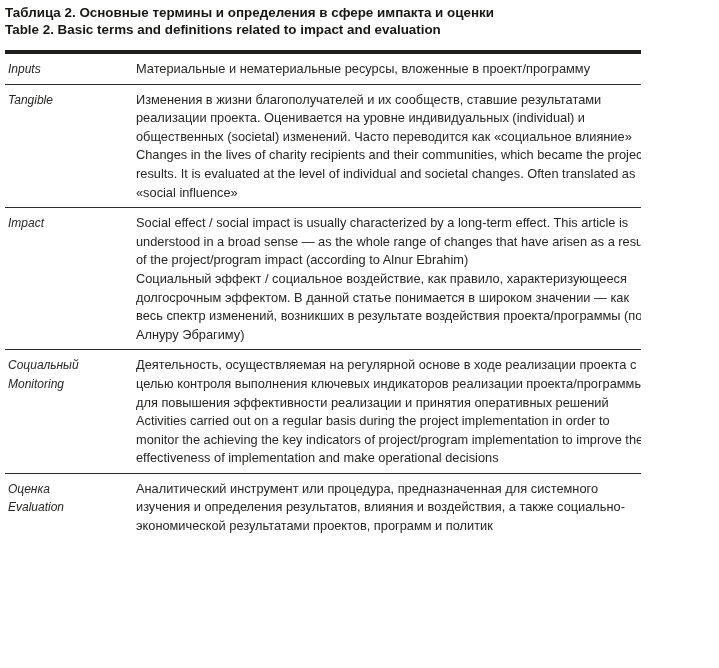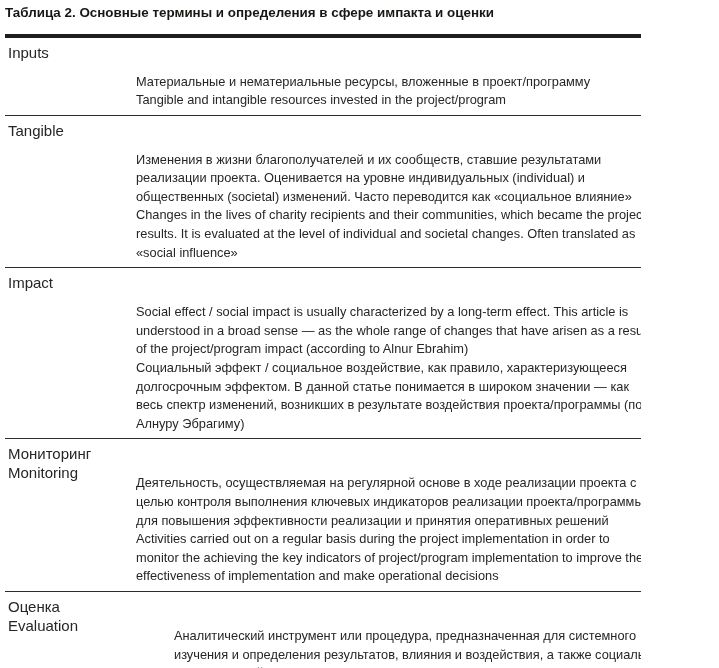--- a/index.html
+++ b/index.html
@@ -24,60 +24,60 @@
   }
   .terms-table {
     width: 711px;
     border-top: 4px solid #1d1d1b;
   }
   .t-row {
     display: flex;
     border-bottom: 1.5px solid #2c2c2a;
     padding: 6px 0 5px 0;
   }
-  .t-row:last-child { border-bottom: none; gap: 38px; }
+  .t-row:last-child { border-bottom: none; }
   .term-cell {
     flex: 0 0 131px;
     width: 131px;
     padding-left: 3px;
     box-sizing: border-box;
-    font-size: 15px;
+    font-size: 12px;
     line-height: 18.6px;
     white-space: pre-line;
     color: #262624;
+    font-style: italic;
   }
   .def-cell {
     flex: 1 1 auto;
     padding-right: 8px;
     box-sizing: border-box;
-    margin-top: 29px;
   }
   .def-text {
     font-size: 12.8px;
     line-height: 18.6px;
     white-space: pre-line;
     color: #262624;
   }
 </style>
 </head>
 <body>
 
 <div class="page">
 
   <div class="title-block">
     <div class="title-line">Таблица 2. Основные термины и определения в сфере импакта и оценки</div>
+    <div class="title-line">Table 2. Basic terms and definitions related to impact and evaluation</div>
   </div>
 
   <div class="terms-table">
 
     <div class="t-row">
       <div class="term-cell">Inputs</div>
       <div class="def-cell">
         <div class="def-text">Материальные и нематериальные ресурсы, вложенные в проект/программу</div>
-        <div class="def-text">Tangible and intangible resources invested in the project/program</div>
       </div>
     </div>
 
 
     <div class="t-row">
       <div class="term-cell">Tangible</div>
       <div class="def-cell">
         <div class="def-text">Изменения в жизни благополучателей и их сообществ, ставшие результатами
 реализации проекта. Оценивается на уровне индивидуальных (individual) и
 общественных (societal) изменений. Часто переводится как «социальное влияние»</div>
@@ -94,36 +94,36 @@
 understood in a broad sense — as the whole range of changes that have arisen as a result
 of the project/program impact (according to Alnur Ebrahim)</div>
         <div class="def-text">Социальный эффект / социальное воздействие, как правило, характеризующееся
 долгосрочным эффектом. В данной статье понимается в широком значении — как
 весь спектр изменений, возникших в результате воздействия проекта/программы (по
 Алнуру Эбрагиму)</div>
       </div>
     </div>
 
     <div class="t-row">
-      <div class="term-cell">Мониторинг
+      <div class="term-cell">Социальный
 Monitoring</div>
       <div class="def-cell">
         <div class="def-text">Деятельность, осуществляемая на регулярной основе в ходе реализации проекта с
 целью контроля выполнения ключевых индикаторов реализации проекта/программы
 для повышения эффективности реализации и принятия оперативных решений</div>
         <div class="def-text">Activities carried out on a regular basis during the project implementation in order to
 monitor the achieving the key indicators of project/program implementation to improve the
 effectiveness of implementation and make operational decisions</div>
       </div>
     </div>
 
     <div class="t-row">
       <div class="term-cell">Оценка
 Evaluation</div>
       <div class="def-cell">
         <div class="def-text">Аналитический инструмент или процедура, предназначенная для системного
 изучения и определения результатов, влияния и воздействия, а также социально-
-экономической эффективности проектов, программ и политик</div>
+экономической результатами проектов, программ и политик</div>
       </div>
     </div>
 
   </div>
 </div>
 
 </body></html>

